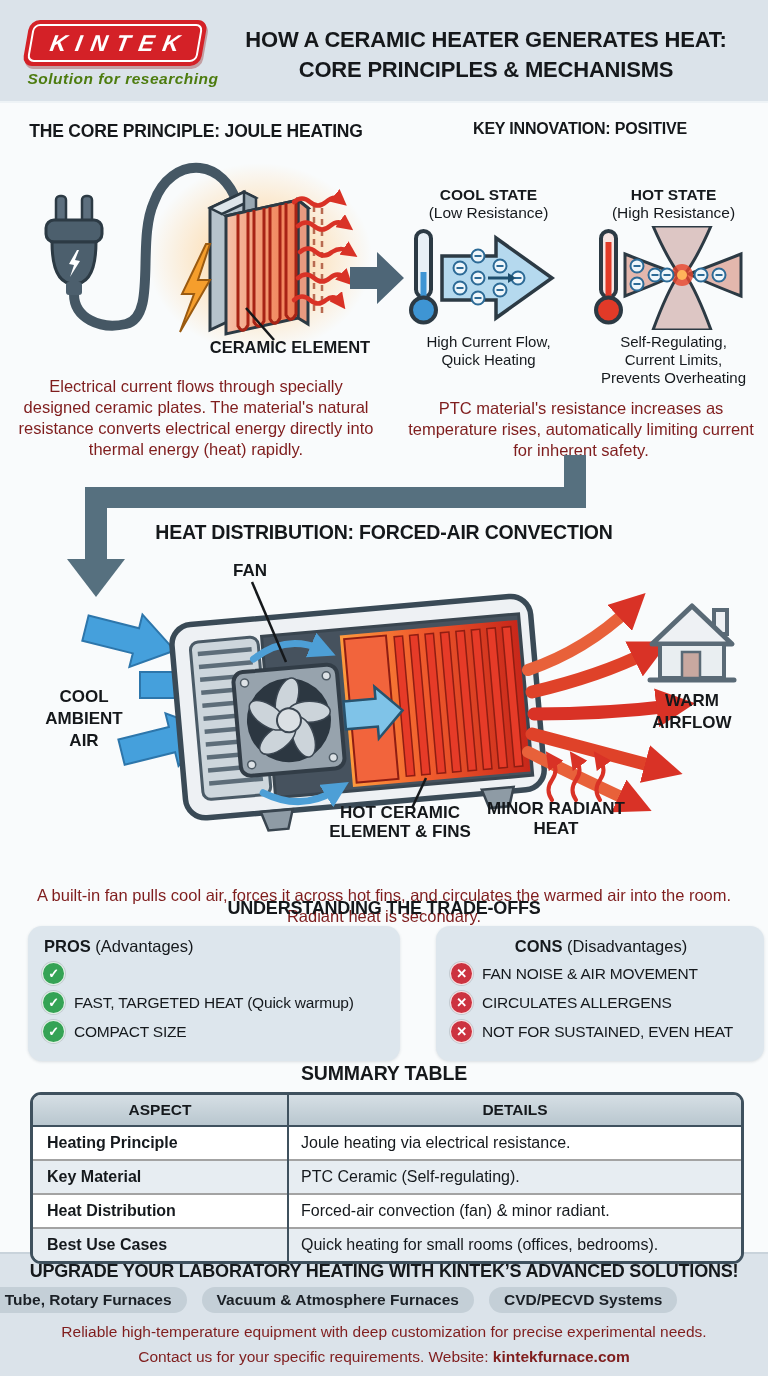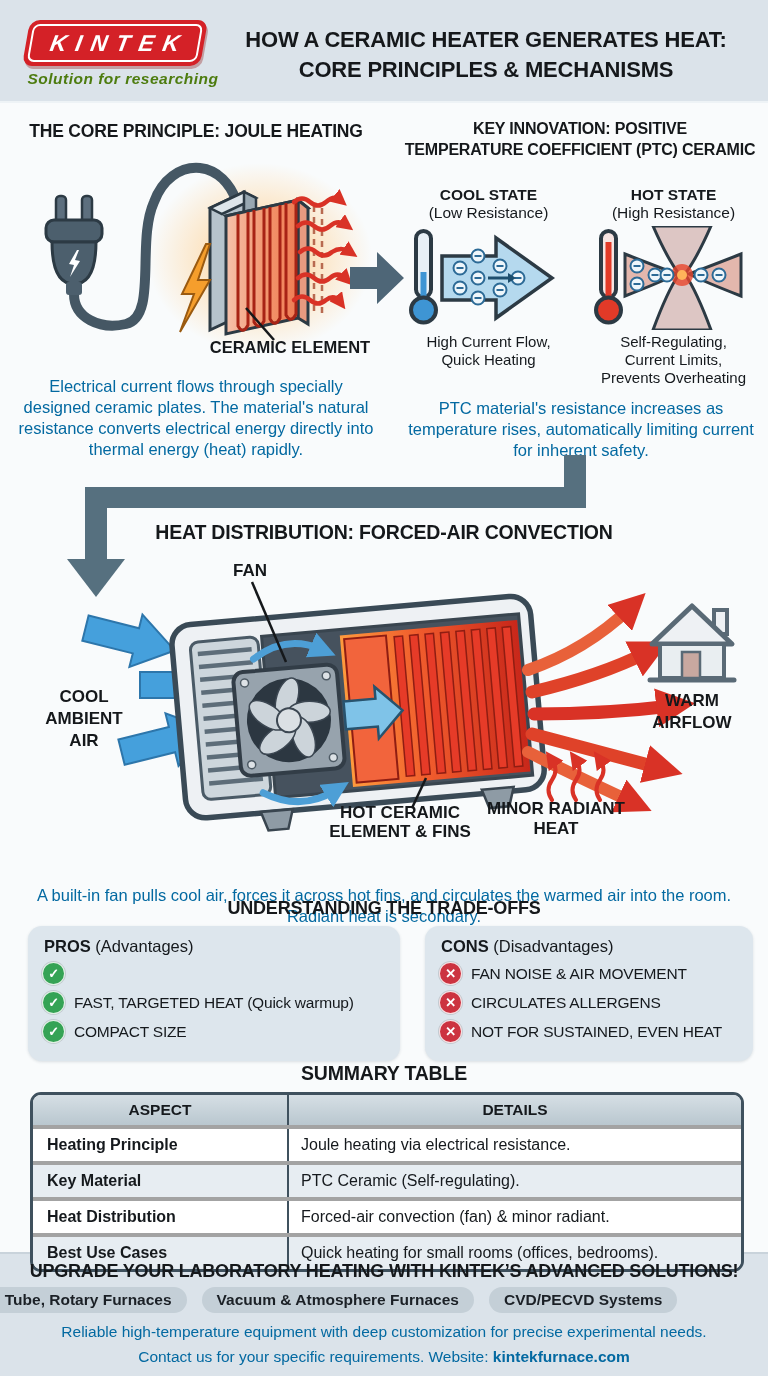--- a/index.html
+++ b/index.html
@@ -16,51 +16,51 @@
               display:flex;align-items:center;justify-content:center;}
   .logo-text{color:#fff;font-weight:bold;font-style:italic;font-size:23px;letter-spacing:.38em;
              margin-left:.38em;transform:skewX(0deg);}
   .logo-tagline{position:absolute;top:70px;left:18px;width:210px;text-align:center;color:#4d7c0f;
                 font-weight:bold;font-style:italic;font-size:15.5px;letter-spacing:.5px;}
   .header-title{position:absolute;top:25px;left:212px;width:548px;text-align:center;
                 font-size:22px;font-weight:bold;line-height:1.35;letter-spacing:-.2px;color:#15181b;}
 
   
   .h-sec{position:absolute;font-weight:bold;text-align:center;color:#15181b;letter-spacing:-.2px;}
-  .para{position:absolute;text-align:center;font-size:16.5px;line-height:1.28;color:#0369a1;}
+  .para{position:absolute;text-align:center;font-size:16.5px;line-height:1.28;color:#7f1d1d;}
 
   
   .states{position:absolute;top:186px;left:396px;width:370px;display:flex;}
   .state-col{width:185px;display:flex;flex-direction:column;align-items:center;}
   .state-title{font-weight:bold;font-size:15.5px;line-height:1.15;}
   .state-sub{font-size:15.5px;line-height:1.15;margin-bottom:4px;}
   .state-cap{font-size:15px;line-height:1.22;text-align:center;margin-top:3px;}
 
   
   .pc-box{position:absolute;top:926px;background:#dde6ed;border-radius:14px;padding:10px 14px 12px 14px;
           box-shadow:0 1px 3px rgba(40,60,80,.15);}
   .pc-box.pros{left:28px;width:344px;}
-  .pc-box.cons{left:425px;width:300px;}
+  .pc-box.cons{left:436px;width:300px;text-align:center;}
   .pc-title{font-size:16.5px;margin:1px 0 4px 2px;}
   .pc-title b{font-weight:bold;}
   .pc-item{display:flex;align-items:center;gap:9px;margin:6px 0;font-size:15.5px;letter-spacing:-.2px;}
   .pc-ic{flex:0 0 auto;width:21px;height:21px;border-radius:50%;color:#fff;font-size:13px;font-weight:bold;
          display:flex;align-items:center;justify-content:center;border:1.5px solid rgba(255,255,255,.85);
          box-shadow:0 0 0 1px rgba(0,0,0,.12);}
   .pc-ic.ok{background:#35a355;}
   .pc-ic.no{background:#cc3340;}
 
   
   .table-wrap{position:absolute;top:1092px;left:30px;width:708px;border:3px solid #3f515e;
               border-radius:11px;overflow:hidden;background:#fff;}
   table{width:100%;border-collapse:collapse;font-size:16px;}
   th{background:linear-gradient(#d6dfe5,#b9c7cf);font-weight:bold;font-size:15.5px;padding:6px 8px;
      border-bottom:2.5px solid #3f515e;}
   th:first-child,td:first-child{border-right:2.5px solid #3f515e;width:228px;}
-  td{padding:7px 12px;border-top:4px solid #a3a3a3;}
+  td{padding:7px 12px;border-top:2px solid #a3a3a3;}
   td.aspect{font-weight:bold;padding-left:14px;}
   tbody tr:nth-child(even) td{background:#e7edf2;}
 
   
   .pill-row{position:absolute;top:1287px;left:0;width:613px;display:flex;justify-content:center;gap:15px;}
   .pill{background:#c4cfd7;border-radius:16px;padding:4px 15px;font-weight:bold;font-size:15.5px;
         color:#1b2026;white-space:nowrap;}
   .svg-abs{position:absolute;}
   .svg-label{font-weight:bold;fill:#15181b;}
 </style>
@@ -140,21 +140,20 @@
       <path d="M286,154 q8,-7 16,0 q8,7 16,0 q8,-6 14,2" marker-end="url(#mJr)"></path>
     </g>
     <line x1="238" y1="162" x2="266" y2="194" stroke="#15181b" stroke-width="2.5"></line>
     <text class="svg-label" x="282" y="207" text-anchor="middle" font-size="16.5">CERAMIC ELEMENT</text>
   </svg>
 
   <div class="para" style="top:376px;left:14px;width:364px;">Electrical current flows through specially designed ceramic plates. The material's natural resistance converts electrical energy directly into thermal energy (heat) rapidly.</div>
 
   <div class="h-sec" style="top:119px;left:392px;width:376px;font-size:16px;line-height:1.3;">
     <div>KEY INNOVATION: POSITIVE</div>
-    <div>TEMPERATURE COEFFICIENT (PTC) CERAMIC</div>
   </div>
 
   <svg class="svg-abs" style="top:252px;left:350px;" width="56" height="52" viewBox="0 0 56 52">
     <polygon points="0,15 27,15 27,0 54,26 27,52 27,37 0,37" fill="#4e6677"></polygon>
   </svg>
 
   <div class="states">
     <div class="state-col">
       <div class="state-title">COOL STATE</div>
       <div class="state-sub">(Low Resistance)</div>

